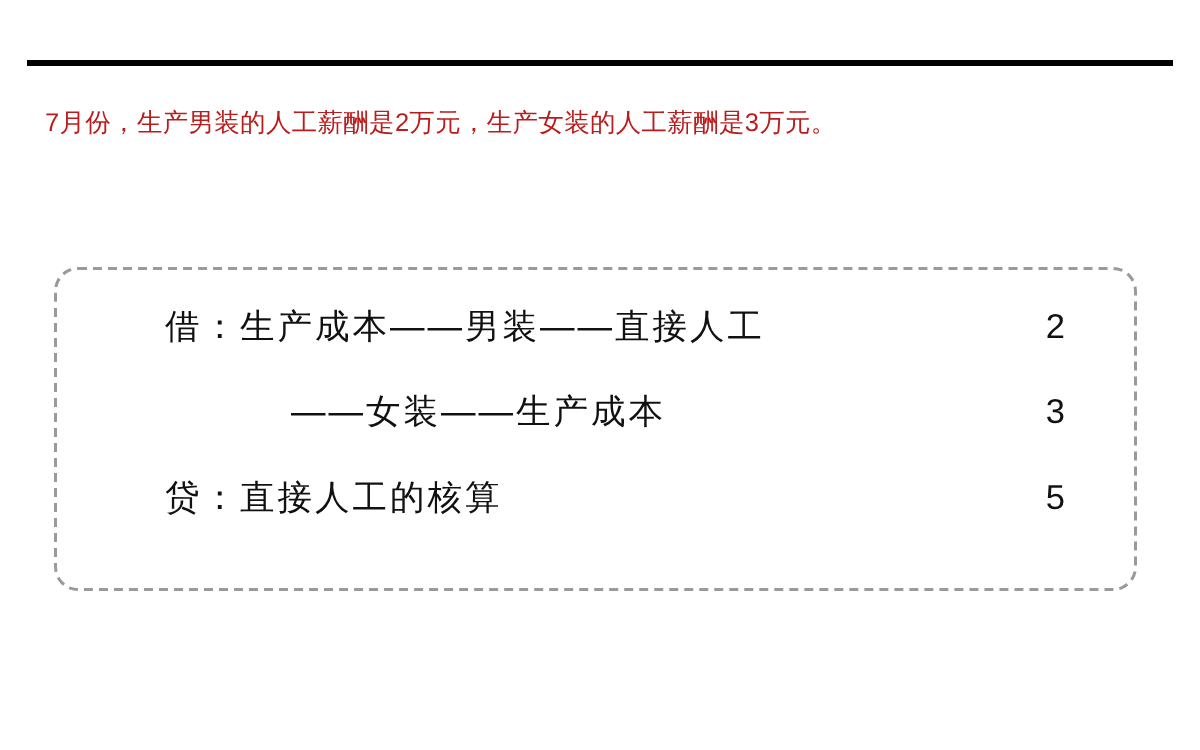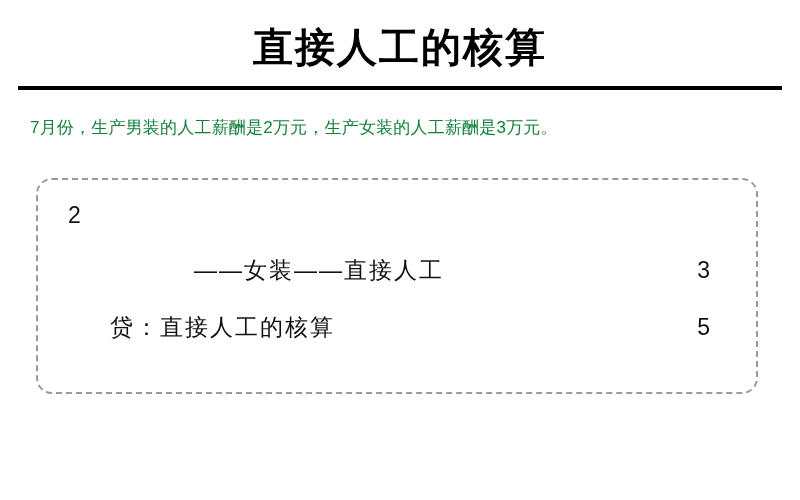--- a/index.html
+++ b/index.html
@@ -33,21 +33,21 @@
     color: #000000;
   }
   .title-rule {
     margin: 16px 18px 0 18px;
     height: 4px;
     background: #000000;
   }
   .subtitle {
     margin: 26px 0 0 30px;
     font-size: 17px;
-    color: #15803d;
+    color: #b91c1c;
     letter-spacing: 0.2px;
   }
   .entry-box {
     position: absolute;
     left: 36px;
     top: 178px;
     width: 722px;
     height: 216px;
     box-sizing: border-box;
     border: 2px dashed #9a9a9a;
@@ -75,34 +75,34 @@
     font-size: 23px;
     letter-spacing: 0;
   }
 </style>
 </head>
 <body>
 
 <div class="slide">
 
   <div class="title-block">
-    <div class="title">直接人工的核算</div>
     <div class="title-rule"></div>
   </div>
 
   <div class="subtitle">7月份，生产男装的人工薪酬是2万元，生产女装的人工薪酬是3万元。</div>
 
   <div class="entry-box">
 
     <div class="entry-row">
+      <span class="entry-text">借：生产成本——男装——直接人工</span>
       <span class="entry-amount">2</span>
     </div>
 
     <div class="entry-row indented">
-      <span class="entry-text">——女装——直接人工</span>
+      <span class="entry-text">——女装——生产成本</span>
       <span class="entry-amount">3</span>
     </div>
 
     <div class="entry-row">
       <span class="entry-text">贷：直接人工的核算</span>
       <span class="entry-amount">5</span>
     </div>
 
   </div>
 

